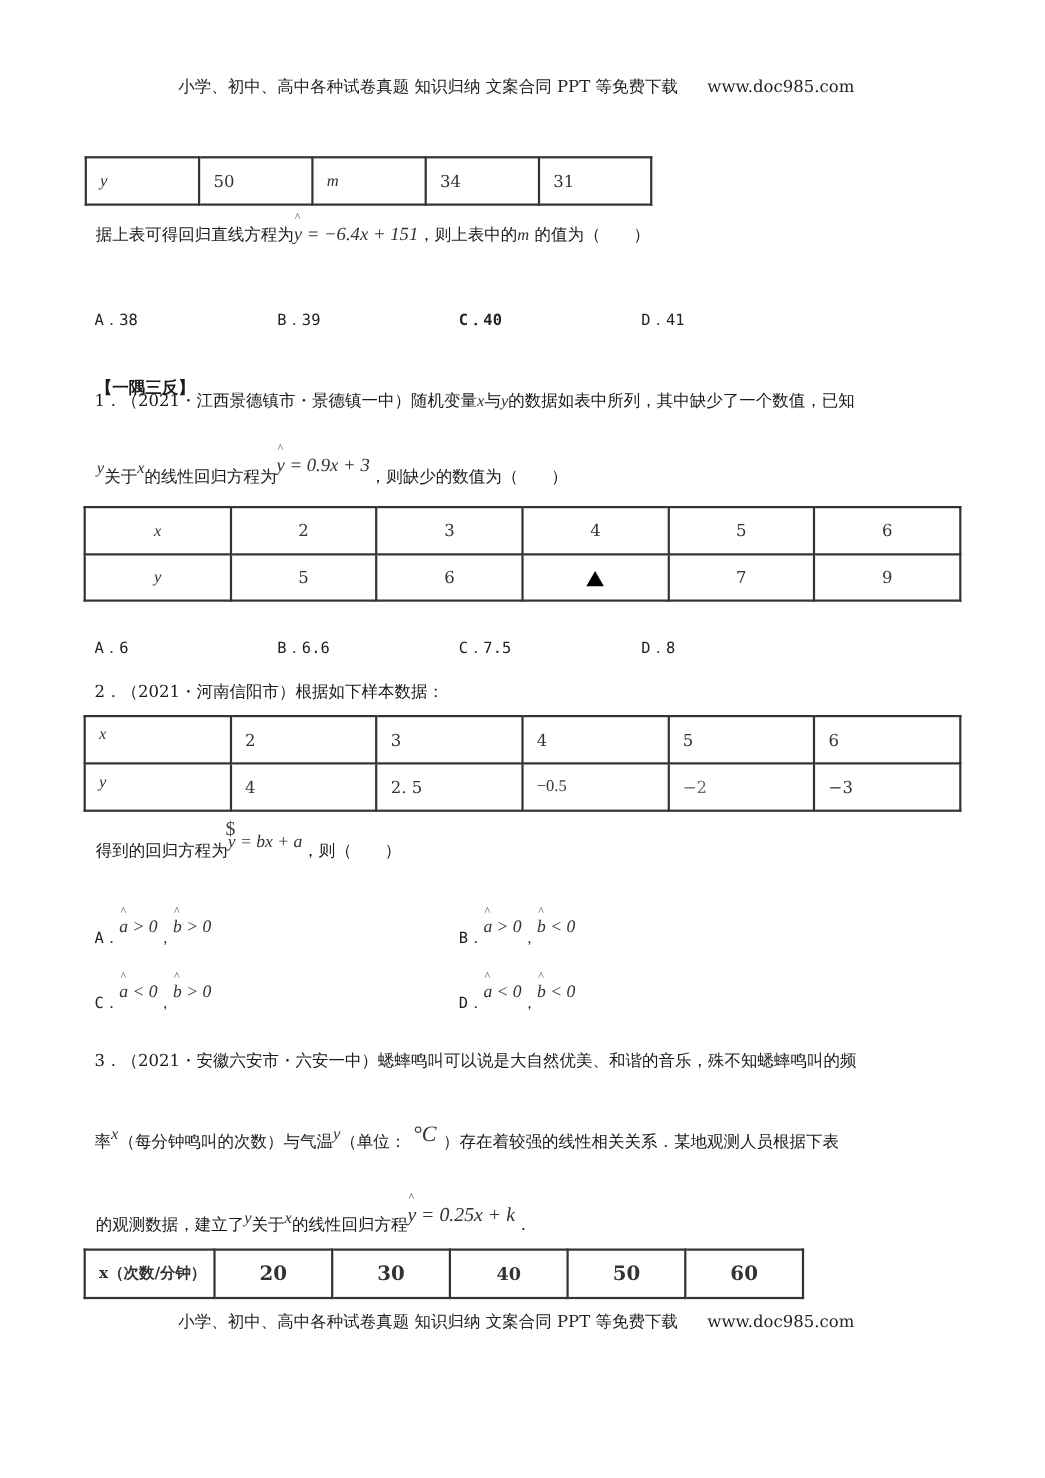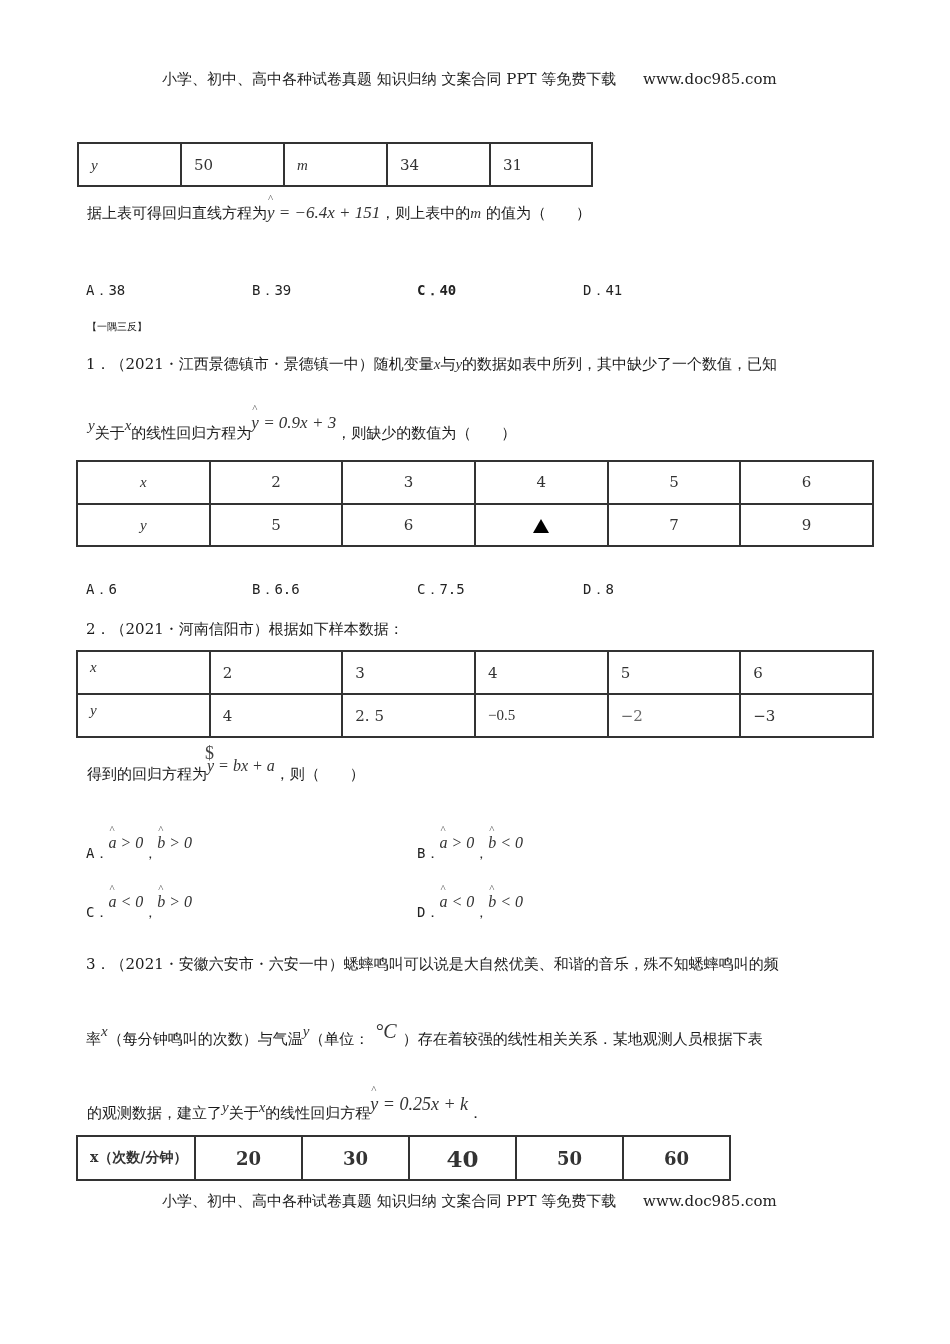--- a/index.html
+++ b/index.html
@@ -3,21 +3,21 @@
 <meta charset="utf-8">
 <style>
   * { box-sizing: border-box; margin: 0; padding: 0; }
   html, body { width: 950px; height: 1344px; background: #ffffff; }
   body { position: relative; font-family: "DejaVu Serif", "Liberation Serif", serif; color: #1a1a1a; overflow: hidden; }
   .abs { position: absolute; white-space: nowrap; }
   .hdr { font-family: "DejaVu Serif", "Liberation Serif", serif; font-size: 15px; color: #222; }
   .txt { font-size: 15px; color: #1a1a1a; }
   .mono { font-family: "DejaVu Sans Mono", "Liberation Mono", monospace; font-size: 14px; color: #222; margin-top: 28px; }
   .math { font-family: "Liberation Serif", "DejaVu Serif", serif; font-style: italic; color: #333; }
-  .bold { font-weight: normal; font-family: "DejaVu Sans", "Liberation Sans", sans-serif; font-size: 10px; }
+  .bold { font-weight: bold; font-family: "DejaVu Sans", "Liberation Sans", sans-serif; font-size: 15px; margin-top: 23px; }
   table.grid { position: absolute; border-collapse: collapse; table-layout: fixed; }
   table.grid td { border: 2px solid #333; font-size: 15px; color: #333; }
   .c-left td { text-align: left; padding-left: 12px; }
   .c-center td { text-align: center; }
   .hat { position: relative; display: inline-block; }
   .hat::before { content: "^"; position: absolute; top: -11px; left: 1px; font-size: 11px; font-style: normal; color: #555; }
   .tri { display: inline-block; width: 0; height: 0; border-left: 8px solid transparent; border-right: 8px solid transparent; border-bottom: 14px solid #000; vertical-align: middle; }
   .dollar { position: relative; display: inline-block; }
   .dollar::before { content: "$"; position: absolute; top: -14px; left: -2px; font-size: 18px; font-style: normal; color: #444; }
 </style>
@@ -132,21 +132,21 @@
 <div class="abs txt" style="left:87px; top:1094px;">
   <span>的观测数据，建立了</span><span class="math" style="vertical-align:6px;">y</span><span>关于</span><span class="math" style="vertical-align:6px;">x</span><span>的线性回归方程</span><span class="math hat" style="font-size:18px; vertical-align:8px;">y = 0.25x + k</span><span>．</span>
 </div>
 
 <table class="grid c-center" style="left:76px; top:1135px; width:655px; height:46px;font-weight:bold;">
   <tbody>
       <tr>
     <td style="width:118px; text-align:left; padding-left:12px; font-size:14px;">x（次数/分钟）</td>
     <td style="font-size:18px;">20</td>
     <td style="font-size:18px;border-radius:21px;">30</td>
-    <td style="font-size:23px;">40</td>
+    <td style="font-size:16px;">40</td>
     <td style="font-size:18px;">50</td>
     <td style="font-size:18px;">60</td>
   </tr>
 </tbody>
   </table>
 
 <div class="abs hdr" style="left:162px; top:1192px;">
   <span>小学、初中、高中各种试卷真题  知识归纳  文案合同  PPT 等免费下载</span>
   <span style="margin-left:22px;">www.doc985.com</span>
 </div>

